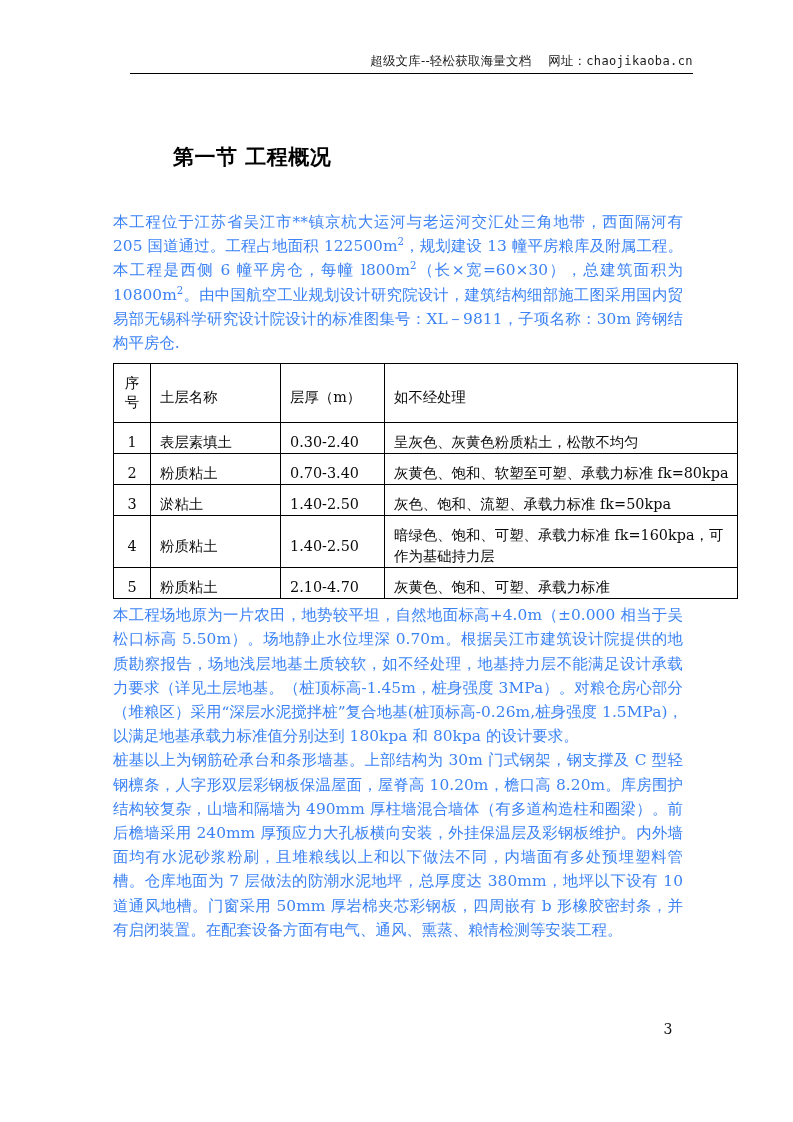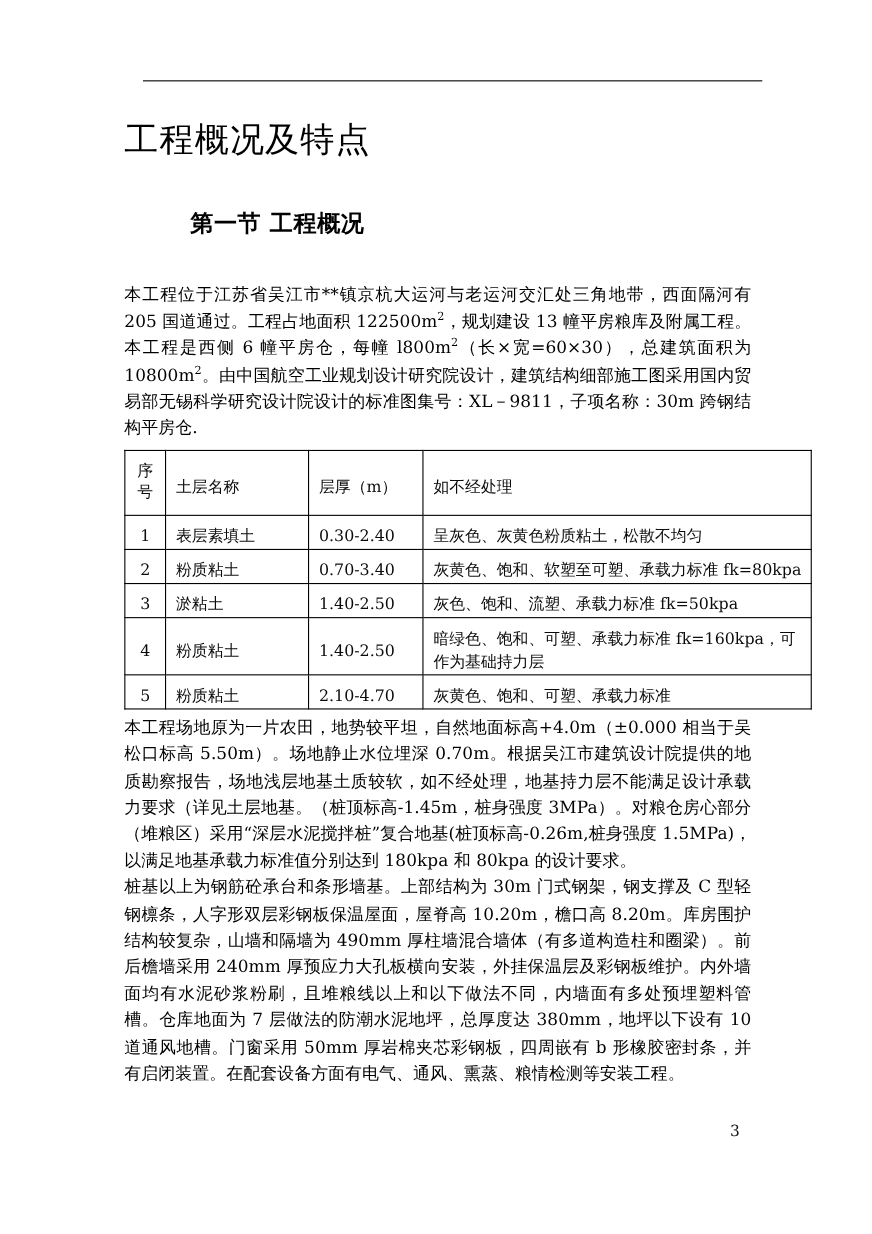--- a/index.html
+++ b/index.html
@@ -82,21 +82,21 @@
   }
 
   p.body-par {
     margin: 0;
     padding: 0;
     font-size: 15.4px;
     line-height: 24.2px;
     text-align: justify;
     text-justify: inter-ideograph;
     letter-spacing: 0.05px;
-    color: #000000;
+    color: #3b82f6;
   }
   p.body-par.tight {
     text-align: left;
   }
 
   .spacer-lg { height: 28px; }
   .spacer-sm { height: 8px; }
   .spacer-xs { height: 4px; }
 
   sup { font-size: 0.66em; vertical-align: super; line-height: 0; }
@@ -140,25 +140,27 @@
     font-size: 14px;
     line-height: 18px;
     color: #111;
   }
 </style>
 </head>
 <body>
 
 <div class="page">
 
+  <div class="header-band">
+    <div class="header-text"><span>超级文库--轻松获取海量文档</span>&nbsp;&nbsp;&nbsp;&nbsp;<span>网址：</span><span class="hdr-url">chaojikaoba.cn</span></div>
+  </div>
   <div class="header-rule"></div>
 
   <div class="content">
 
-    <h1 class="doc-title">工程概况及特点</h1>
 
     <div class="spacer-lg"></div>
 
     <h2 class="section-heading">第一节 工程概况</h2>
 
     <div class="spacer-lg"></div>
 
     <p class="body-par"><span>本工程位于江苏省吴江市**镇京杭大运河与老运河交汇处三角地带，西面隔河有 205 国道通过。工程占地面积 122500m</span><sup>2</sup><span>，规划建设 13 幢平房粮库及附属工程。本工程是西侧 6 幢平房仓，每幢 l800m</span><sup>2</sup><span>（长×宽=60×30），总建筑面积为 10800m</span><sup>2</sup><span>。由中国航空工业规划设计研究院设计，建筑结构细部施工图采用国内贸易部无锡科学研究设计院设计的标准图集号：XL－9811，子项名称：30m 跨钢结构平房仓.</span></p>
 
 

